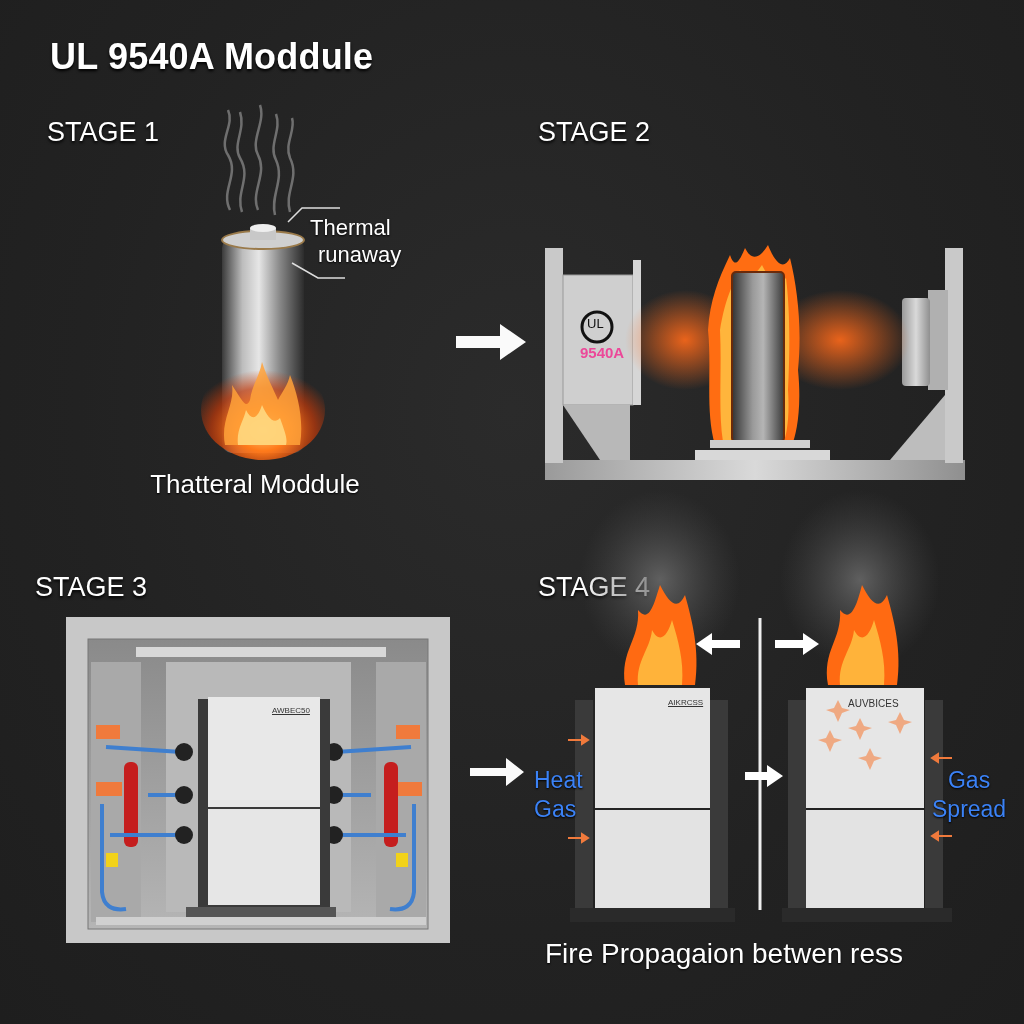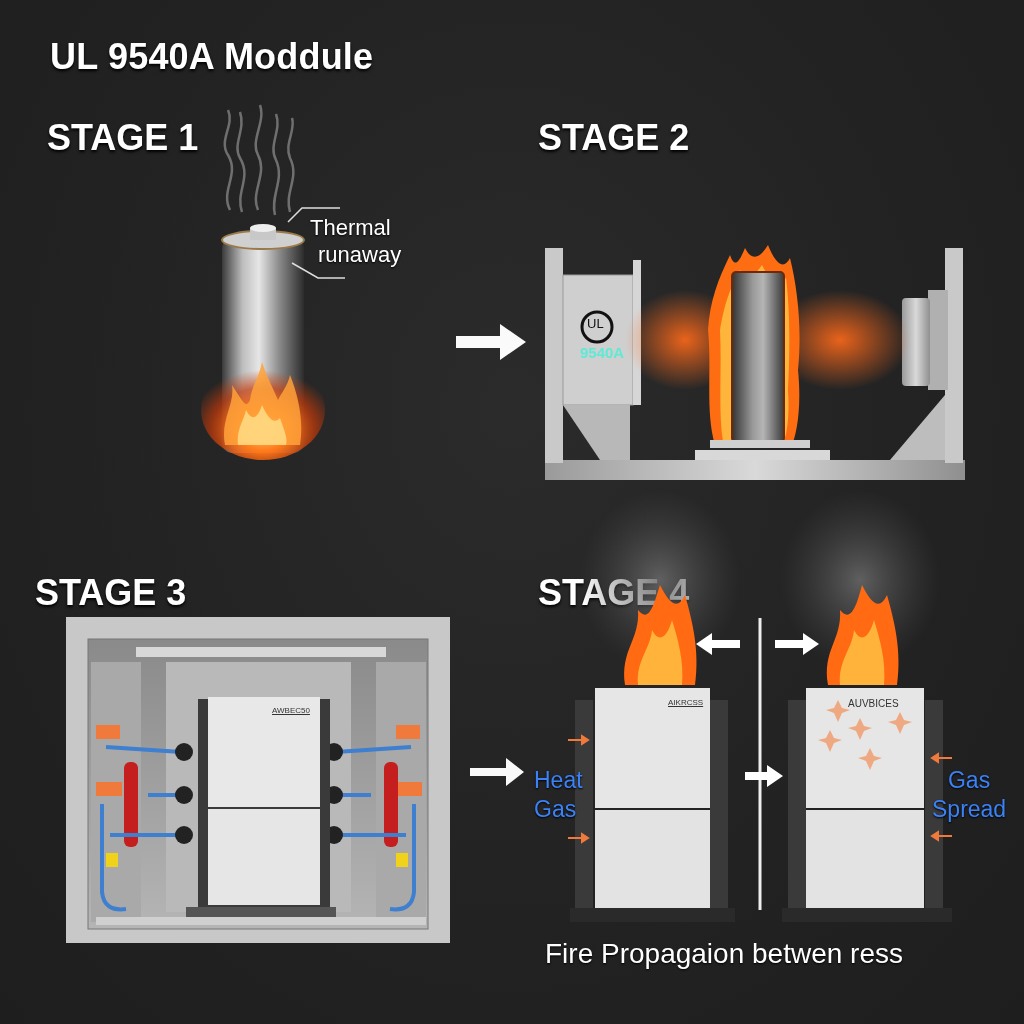--- a/index.html
+++ b/index.html
@@ -1,19 +1,19 @@
 <!DOCTYPE html>
 <html><head>
 <meta charset="utf-8">
 <style>
   html,body{margin:0;padding:0;}
   body{width:1024px;height:1024px;background:#232323;position:relative;overflow:hidden;font-family:"Liberation Sans",sans-serif;color:#fff;}
   .bg{position:absolute;inset:0;background:radial-gradient(ellipse at 50% 40%,#2b2b2b 0%,#222 60%,#1e1e1e 100%);}
   .title{position:absolute;left:50px;top:36px;font-size:36px;font-weight:bold;letter-spacing:0.2px;text-shadow:0 2px 3px #000;}
-  .stage{position:absolute;font-size:36px;font-weight:bold;text-shadow:0 2px 3px #000;}
+  .stage{position:absolute;font-size:27px;font-weight:normal;text-shadow:0 2px 3px #000;}
   .lbl{position:absolute;text-align:center;text-shadow:0 1px 2px #000;}
   .orange{color:#3b82f6;}
   .abs{position:absolute;}
   svg{position:absolute;overflow:visible;}
 </style>
 </head>
 <body>
 
 <div class="bg"></div>
 
@@ -58,20 +58,21 @@
   <g stroke="#ddd" stroke-width="1.5" fill="none">
     <polyline points="108,122 122,108 160,108"></polyline>
     <polyline points="112,163 138,178 165,178"></polyline>
   </g>
 </svg>
 <div class="lbl" style="left:310px;top:214px;font-size:22px;line-height:27px;text-align:left;">
   <div>Thermal</div>
   <div style="padding-left:8px;">runaway</div>
 </div>
 <div class="lbl" style="left:120px;top:468px;width:270px;font-size:26px;line-height:33px;">
+  <div>Thatteral Moddule</div>
 </div>
 
 <svg style="left:456px;top:324px;width:72px;height:36px;" viewBox="0 0 72 36">
   <polygon points="0,12 44,12 44,0 70,18 44,36 44,24 0,24" fill="#fafafa"></polygon>
 </svg>
 
 <div class="stage" style="left:538px;top:117px;">STAGE 2</div>
 
 <svg style="left:540px;top:230px;width:430px;height:260px;" viewBox="0 0 430 260">
   <defs>
@@ -110,21 +111,21 @@
   <path d="M175 215 C165 180 172 140 168 100 C170 70 178 50 190 25 C195 40 200 30 205 18 C212 32 220 28 228 15 C236 35 244 40 250 28 C258 60 262 100 258 140 C262 180 256 205 252 215 Z" fill="#ff6d12"></path>
   <path d="M183 212 C178 180 182 140 180 100 C185 70 192 55 200 40 C208 52 215 45 222 35 C230 52 240 55 246 48 C250 80 250 120 248 160 C250 190 246 205 244 212 Z" fill="#ffb53c"></path>
   <rect x="192" y="42" width="52" height="170" rx="4" fill="url(#cyl)" stroke="#6b2a0a" stroke-width="2"></rect>
 
   <rect x="170" y="210" width="100" height="8" fill="#cfcfcf"></rect>
   <rect x="155" y="220" width="135" height="10" fill="#d8d8d8"></rect>
 
   <circle cx="57" cy="97" r="15" fill="none" stroke="#111" stroke-width="3"></circle>
 </svg>
 <div class="abs" style="left:587px;top:316px;font-size:13px;font-weight:normal;color:#111;">UL</div>
-<div class="abs" style="left:580px;top:344px;font-size:15px;font-weight:bold;color:#5eead4;text-align:center;">9540A</div>
+<div class="abs" style="left:580px;top:344px;font-size:15px;font-weight:bold;color:#ec4899;text-align:center;">9540A</div>
 
 <div class="stage" style="left:35px;top:572px;">STAGE 3</div>
 
 <svg style="left:66px;top:617px;width:384px;height:326px;" viewBox="0 0 384 326">
   <defs>
     <linearGradient id="inner" x1="0" x2="0" y1="0" y2="1">
         <stop offset="0" stop-color="#8a8a8a"></stop>
         <stop offset="1" stop-color="#b5b5b5"></stop>
       </linearGradient>
   </defs>

